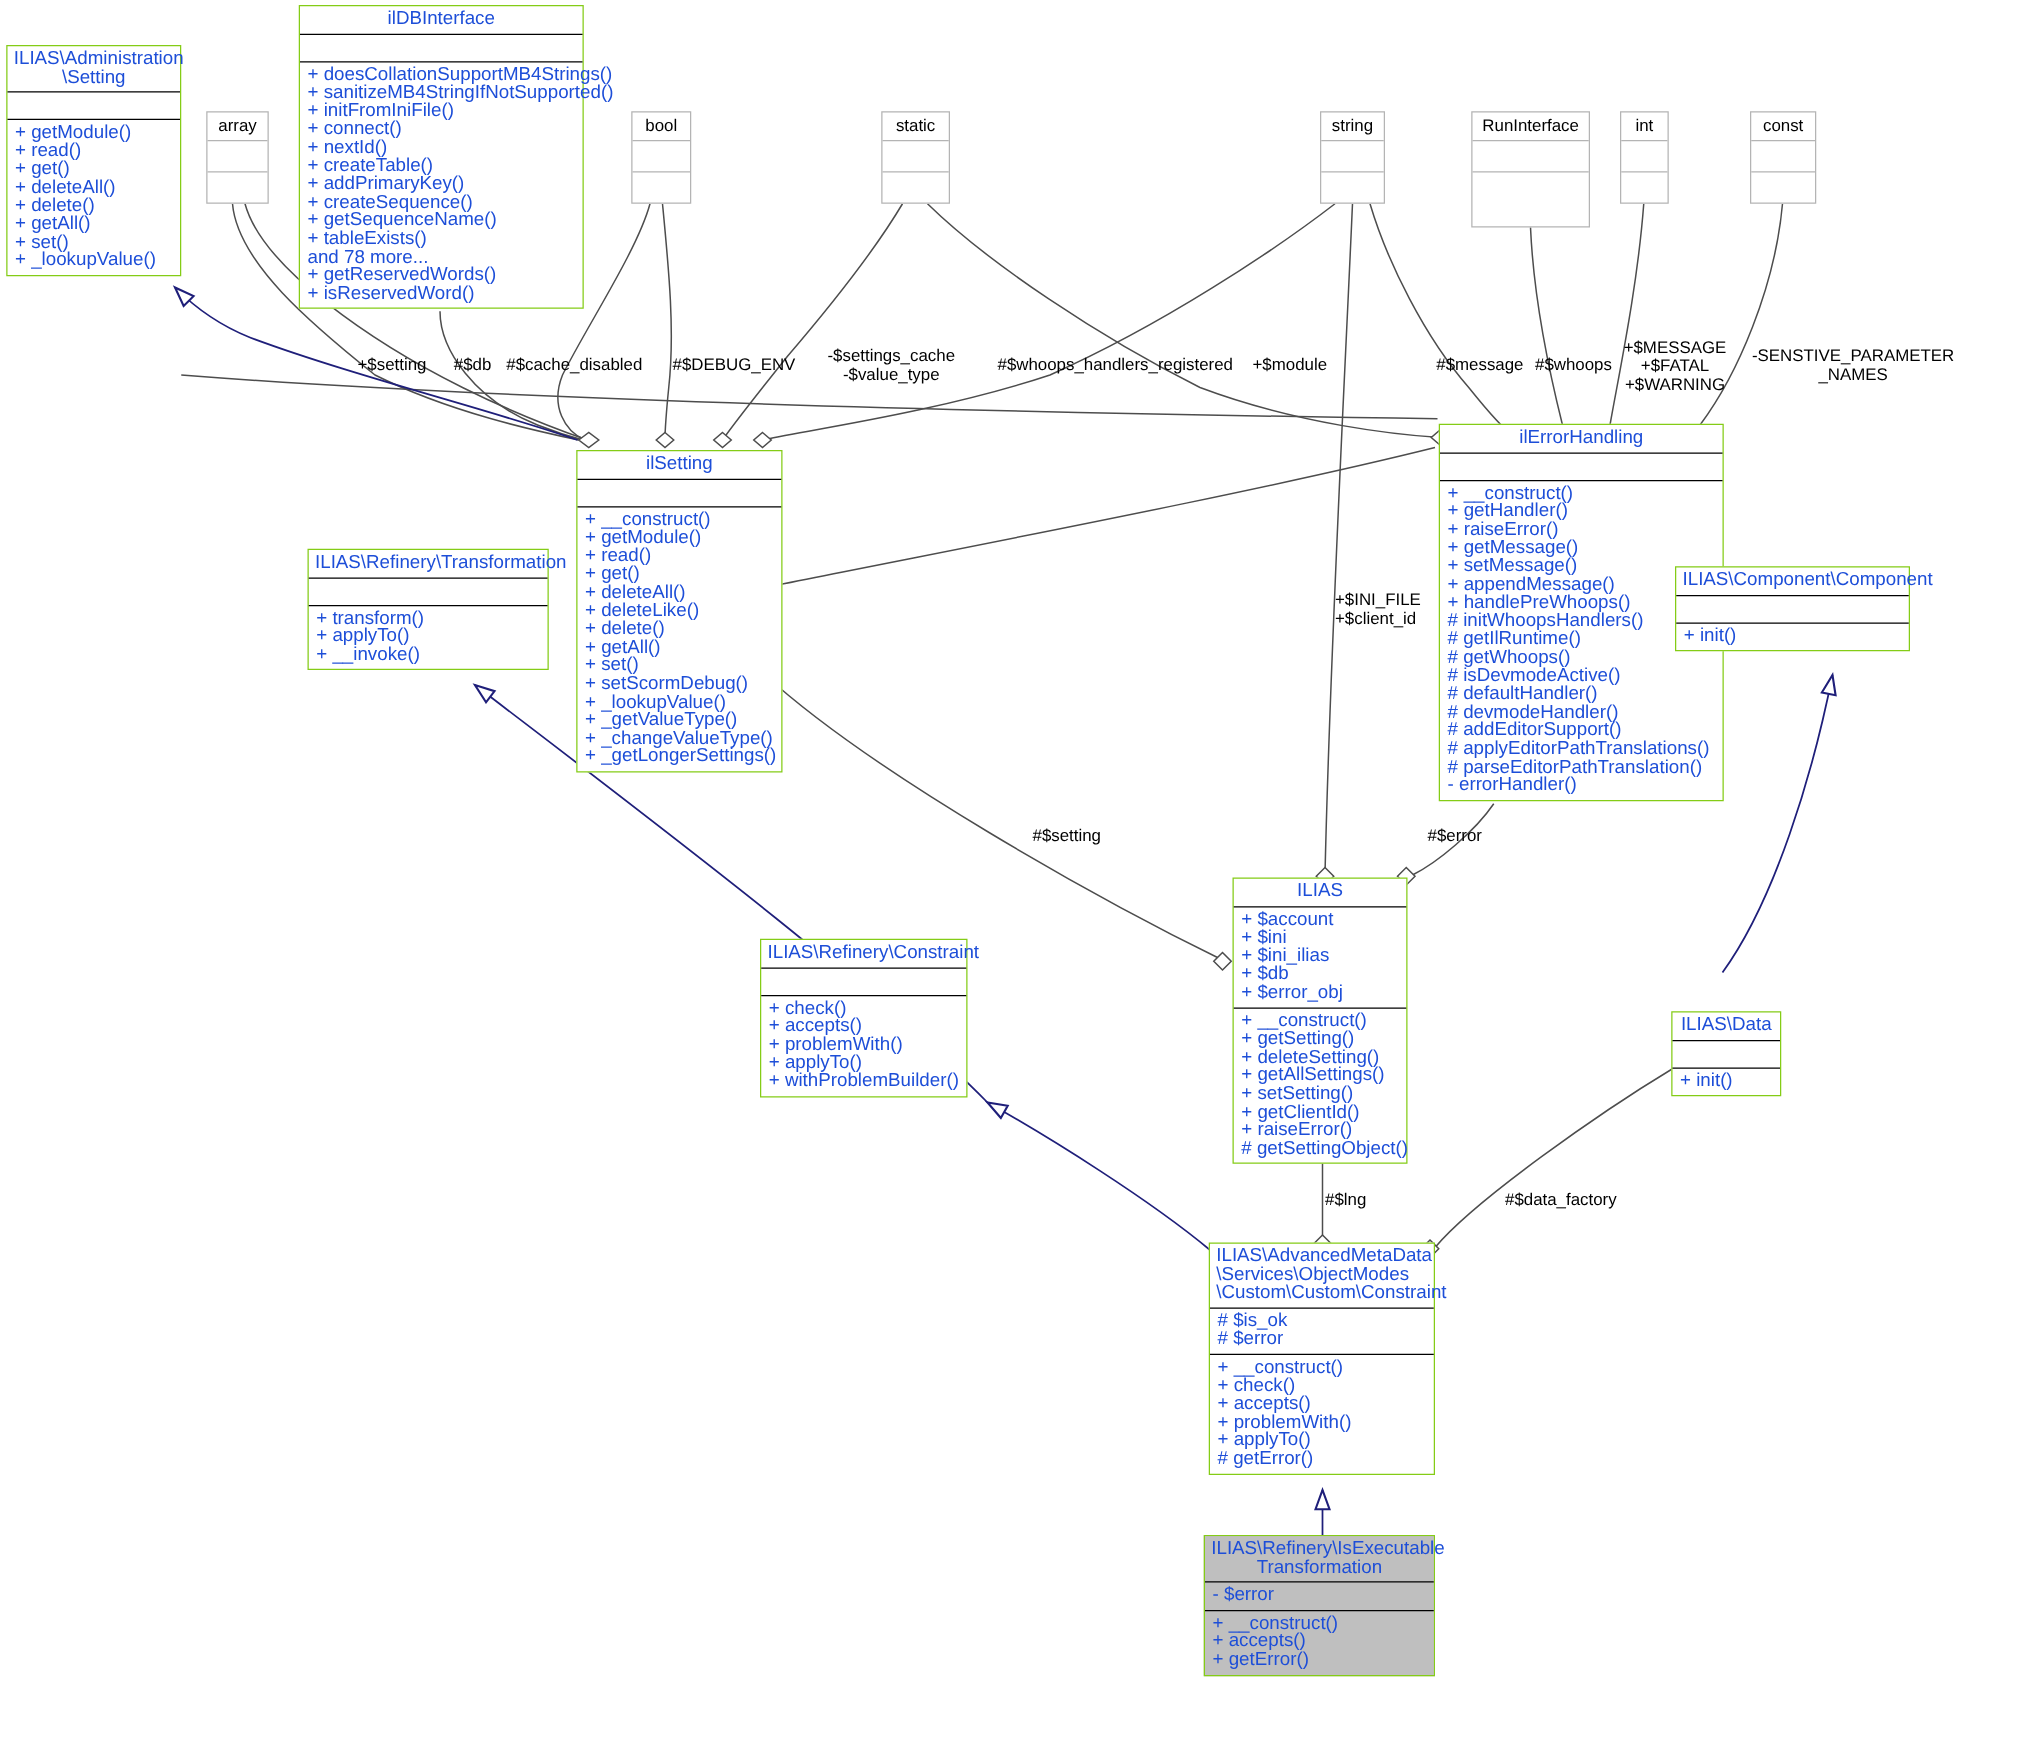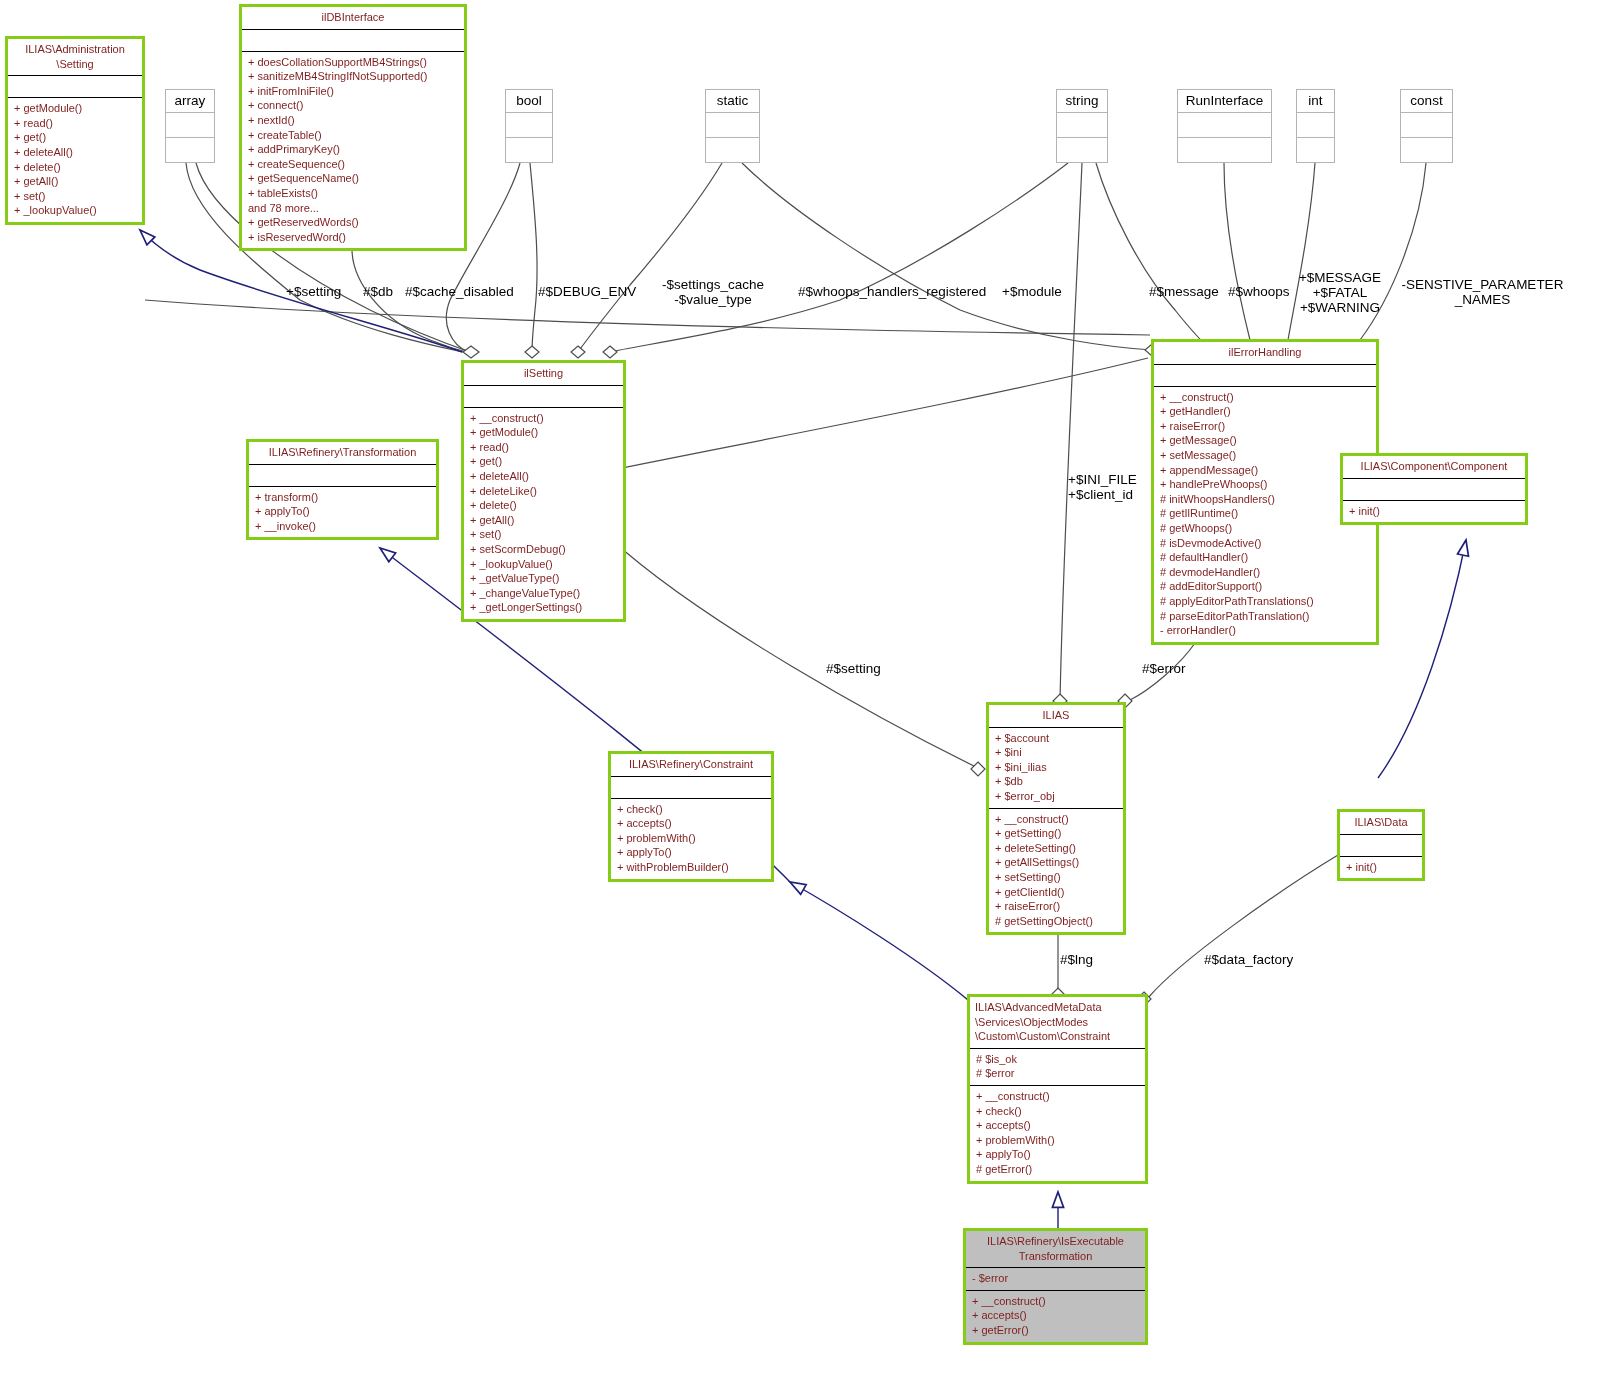--- a/index.html
+++ b/index.html
@@ -21,24 +21,24 @@
     top: 0;
     width: 1623px;
     height: 1397px;
     pointer-events: none;
   }
   
   .uml {
     position: absolute;
     box-sizing: border-box;
     background: #ffffff;
-    border: 3px solid #84cc16;
-    font-size: 11px;
+    border: 1px solid #84cc16;
+    font-size: 15px;
     line-height: 14.6px;
-    color: #7f1d1d;
+    color: #1d4ed8;
     z-index: 5;
   }
   .uml .title {
     text-align: center;
     padding: 3px 5px 4px 5px;
     white-space: pre-line;
   }
   .uml .sep {
     border-top: 1px solid #000000;
   }
@@ -371,21 +371,21 @@
     <div class="tsep"></div>
     <div class="tsep2"></div>
   </div>
 
   <div class="typebox" style="left:1056px; top:89px; width:52px; height:74px;">
     <div class="tname">string</div>
     <div class="tsep"></div>
     <div class="tsep2"></div>
   </div>
 
-  <div class="typebox" style="left:1177px; top:89px; width:95px; height:74px;">
+  <div class="typebox" style="left:1177px; top:89px; width:95px; height:93px;">
     <div class="tname">RunInterface</div>
     <div class="tsep"></div>
     <div class="tsep2"></div>
   </div>
 
   <div class="typebox" style="left:1296px; top:89px; width:39px; height:74px;">
     <div class="tname">int</div>
     <div class="tsep"></div>
     <div class="tsep2"></div>
   </div>

